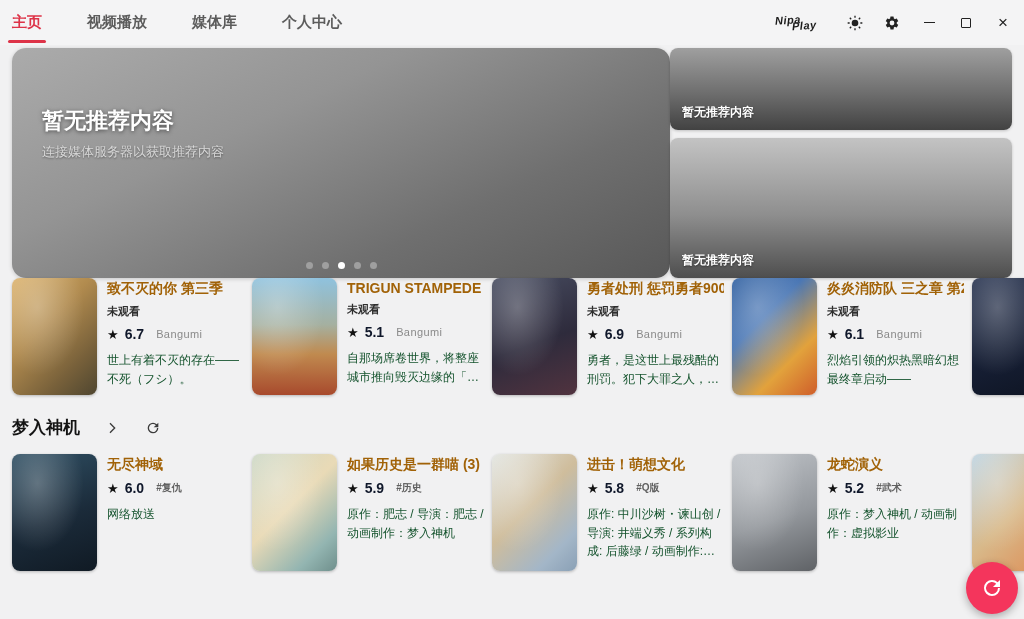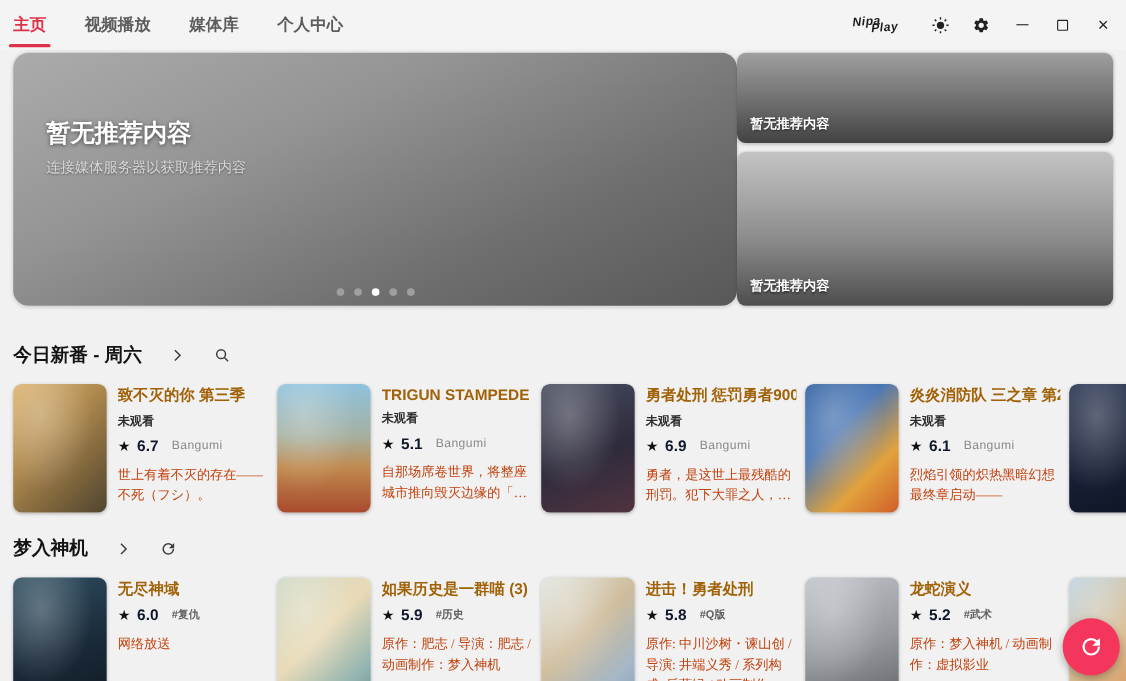--- a/index.html
+++ b/index.html
@@ -7,21 +7,21 @@
   body {
     font-family:"Liberation Sans","DejaVu Sans",sans-serif;
     background:#f1f1f2; color:#1a1a1a;
     position:relative;
   }
   
   .topbar {
     height:45px; display:flex; align-items:center; justify-content:space-between;
     background:#f4f4f5; padding:0 12px 0 12px; position:relative;
   }
-  .tabs { display:flex; gap:35px; align-items:center; height:100%; }
+  .tabs { display:flex; gap:45px; align-items:center; height:100%; }
   .tab {
     font-size:15px; font-weight:bold; color:#5c5c5c; cursor:pointer;
     position:relative; height:100%; display:flex; align-items:center;
   }
   .tab.active { color:#dd3348; }
   .tab.active::after {
     content:""; position:absolute; left:-4px; right:-4px; bottom:2px; height:3px;
     border-radius:2px; background:#dd3348;
   }
   .topbar-right { display:flex; align-items:center; gap:19px; }
@@ -79,22 +79,22 @@
   .poster::after { content:""; position:absolute; inset:0; background:radial-gradient(ellipse at 30% 25%, rgba(255,255,255,.28), rgba(0,0,0,0) 55%); }
   .meta { flex:1 1 auto; min-width:0; padding-top:2px; }
   .m-title { font-size:14px; font-weight:bold; color:#a16207; white-space:nowrap; overflow:hidden; }
   .m-status { font-size:11px; font-weight:600; color:#2e2e2e; margin-top:6px; }
   .rating-row { display:flex; align-items:center; gap:6px; margin-top:7px; }
   .star { font-size:13px; color:#111; line-height:1; }
   .score { font-size:14px; font-weight:bold; color:#0f172a; }
   .r-src { font-size:11px; color:#8a8a8a; margin-left:6px; letter-spacing:.4px; }
   .r-tag { font-size:10px; font-weight:600; color:#606060; margin-left:6px; }
   .m-desc {
-    font-size:12px; color:#c2410c; line-height:1.55; margin-top:9px;
-    display:-webkit-box; -webkit-line-clamp:2; -webkit-box-orient:vertical; overflow:hidden;font-family:Liberation Serif, serif;
+    font-size:12px; color:#14532d; line-height:1.55; margin-top:9px;
+    display:-webkit-box; -webkit-line-clamp:2; -webkit-box-orient:vertical; overflow:hidden;
   }
   .row2 .m-desc { -webkit-line-clamp:3; }
   .row2 .rating-row { margin-top:6px; }
 
   
   .p-s1c1 { background:linear-gradient(135deg,#dcb36e 0%,#b08a4e 40%,#77603a 75%,#4f4630 100%); }
   .p-s1c2 { background:linear-gradient(180deg,#8fc2de 0%,#a5b0a0 40%,#c08a4f 65%,#a84a2d 100%); }
   .p-s1c3 { background:linear-gradient(160deg,#474c60 0%,#2e2b3c 55%,#51333f 100%); }
   .p-s1c4 { background:linear-gradient(135deg,#2f5fa0 0%,#4a77b5 35%,#e2a23c 70%,#cf5e2a 100%); }
   .p-s1c5 { background:linear-gradient(160deg,#273350 0%,#141c30 70%,#0e1422 100%); }
@@ -174,34 +174,20 @@
     <div class="side-col">
       <div class="side-card small">
         <span class="side-label">暂无推荐内容</span>
       </div>
       <div class="side-card large">
         <span class="side-label">暂无推荐内容</span>
       </div>
     </div>
   </div>
 
-  <div class="section-header">
-    <h2 class="section-title">今日新番 - 周六</h2>
-    <span class="sh-icon">
-      <svg viewBox="0 0 24 24">
-          <polyline points="9 5 16 12 9 19"></polyline>
-        </svg>
-    </span>
-    <span class="sh-icon">
-      <svg viewBox="0 0 24 24">
-          <circle cx="10.5" cy="10.5" r="6"></circle>
-          <line x1="15" y1="15" x2="20" y2="20"></line>
-        </svg>
-    </span>
-  </div>
 
   <div class="card-row">
     <article class="media-card">
       <div class="poster p-s1c1"></div>
       <div class="meta">
         <h3 class="m-title">致不灭的你 第三季</h3>
         <div class="m-status">未观看</div>
         <div class="rating-row">
           <span class="star">★</span>
           <span class="score">6.7</span>
@@ -295,21 +281,21 @@
           <span class="score">5.9</span>
           <span class="r-tag">#历史</span>
         </div>
         <p class="m-desc">原作：肥志 / 导演：肥志 / 动画制作：梦入神机</p>
       </div>
     </article>
 
     <article class="media-card">
       <div class="poster p-s2c3"></div>
       <div class="meta">
-        <h3 class="m-title">进击！勇者处刑</h3>
+        <h3 class="m-title">进击！萌想文化</h3>
         <div class="rating-row">
           <span class="star">★</span>
           <span class="score">5.8</span>
           <span class="r-tag">#Q版</span>
         </div>
         <p class="m-desc">原作: 中川沙树・谏山创 / 导演: 井端义秀 / 系列构成: 后藤绿 / 动画制作: Production I.G</p>
       </div>
     </article>
 
     <article class="media-card">

